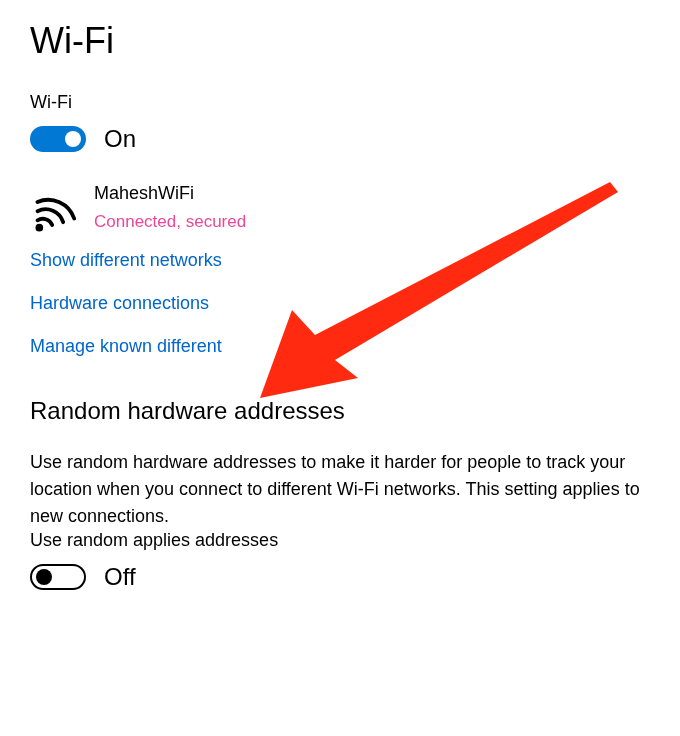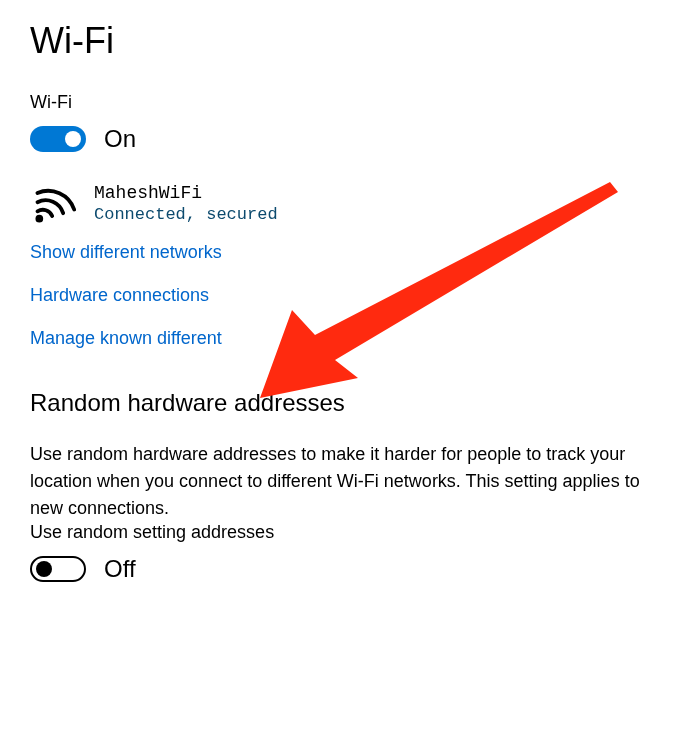--- a/index.html
+++ b/index.html
@@ -39,29 +39,28 @@
     .toggle-off { background: #fff; border: 2px solid #000; }
     .toggle-knob {
       width: 16px; height: 16px; border-radius: 50%;
       position: absolute; top: 50%; transform: translateY(-50%);
     }
     .toggle-on .toggle-knob { background: #fff; right: 5px; }
     .toggle-off .toggle-knob { background: #000; left: 4px; }
     .toggle-state { font-size: 24px; }
     .network-row {
       display: flex;
-      align-items: center;
+      align-items: flex-end;
       gap: 18px;
       margin-bottom: 18px;
       padding-left: 2px;
-      font-family: Liberation Mono, monospace;
     }
     .wifi-icon svg { width: 44px; height: 38px; display:block; }
     .network-name { font-size: 18px; color: #000; }
-    .network-status { font-size: 17px; color: #0c4a6e; margin-top: 2px; }
+    .network-status { font-size: 17px; color: #ec4899; margin-top: 8px; }
     .link {
       display: block;
       color: #0066cc;
       font-size: 18px;
       margin-bottom: 22px;
       cursor: pointer;
     }
     .section-heading {
       font-size: 24px;
       font-weight: 400;
@@ -108,21 +107,21 @@
   </div>
 </div>
 
 <a class="link">Show different networks</a>
 <a class="link">Hardware connections</a>
 <a class="link">Manage known different</a>
 
 <h2 class="section-heading">Random hardware addresses</h2>
 <p class="section-body">Use random hardware addresses to make it harder for people to track your location when you connect to different Wi-Fi networks. This setting applies to new connections.</p>
 
-<div class="section-label">Use random setting addresses</div>
+<div class="section-label">Use random applies addresses</div>
 <div class="toggle-row">
   <div class="toggle toggle-off">
     <div class="toggle-knob"></div>
   </div>
   <span class="toggle-state">Off</span>
 </div>
 
 <svg class="arrow-overlay" width="360" height="230" viewBox="0 0 360 230">
   <defs>
     <linearGradient id="argrad" x1="0" y1="0" x2="1" y2="0">

